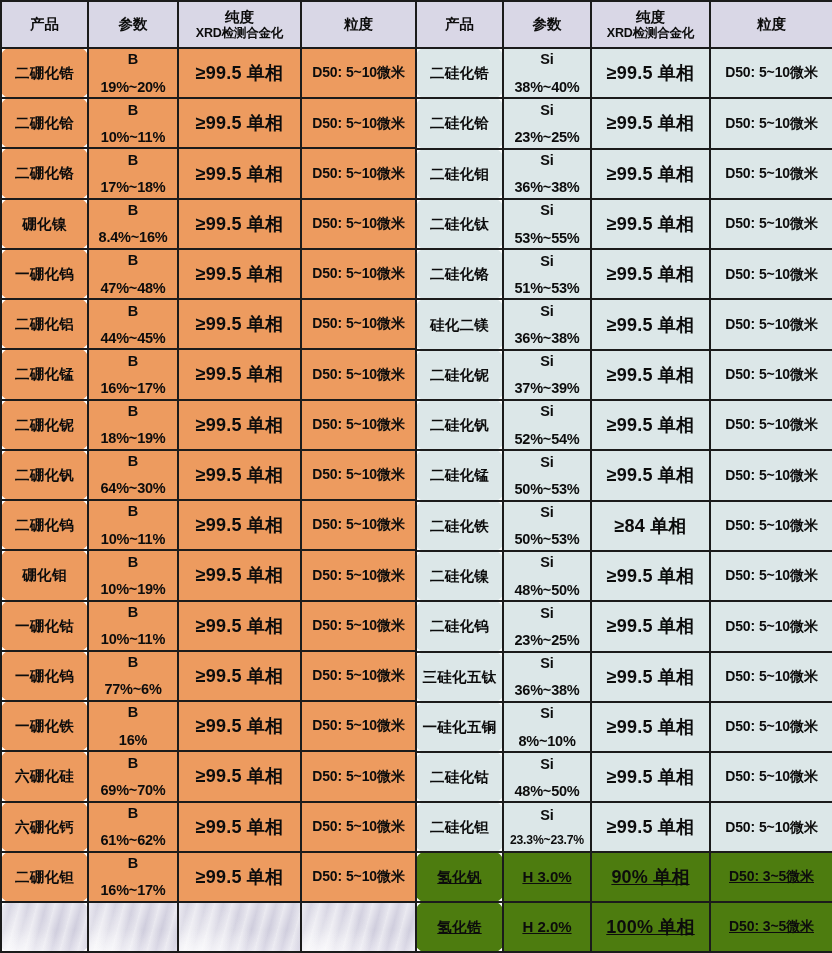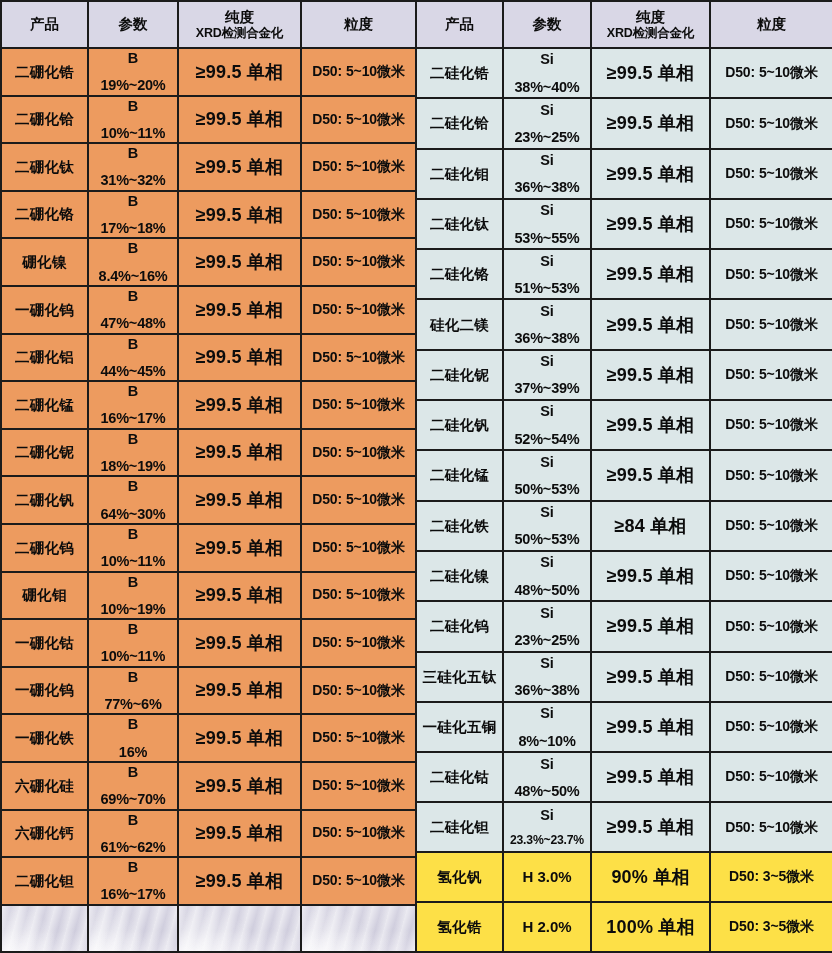--- a/index.html
+++ b/index.html
@@ -65,20 +65,21 @@
   .col-pur-r   { width: 119px; }
   .col-gran-r  { width: 123px; }
 
   
   tbody tr { height: 47px; }
 
   .c-prod {
     font-size: 14.5px;
     font-weight: bold;
     letter-spacing: 0.3px;
+    border-radius: 9px;
   }
   .c-param {
     font-size: 14px;
     font-weight: bold;
   }
   .c-param .el { display: block; font-size: 14.5px; }
   .c-param .rng { display: block; font-size: 14.5px; letter-spacing: -0.2px; margin-top: 11px; }
   .c-param .rng.small { font-size: 12.2px; }
   .c-param.single { font-size: 15px; }
   .c-pur {
@@ -88,21 +89,21 @@
   }
   .c-gran {
     font-size: 14px;
     font-weight: bold;
     letter-spacing: -0.1px;
   }
 
   
   .fill-orange { background: #ed9b5f; }
   .fill-blue   { background: #dce7e8; }
-  .fill-green  { background: #fde047; }
+  .fill-green  { background: #4d7c0f; text-decoration: underline; }
   .fill-empty  {
     background:
       repeating-linear-gradient(105deg, rgba(255,255,255,0.55) 0px, rgba(255,255,255,0.0) 9px, rgba(255,255,255,0.45) 17px),
       radial-gradient(120% 260% at 12% 115%, rgba(255,255,255,0.85) 0%, rgba(255,255,255,0.0) 46%),
       linear-gradient(180deg, #d6d4e2 0%, #cfcddd 55%, #dcdae7 100%);
   }
 </style>
 </head>
 <body>
 
@@ -146,29 +147,20 @@
           <tr>
             <td class="c-prod fill-orange">二硼化铪</td>
             <td class="c-param fill-orange">
               <span class="el">B</span>
               <span class="rng">10%~11%</span>
             </td>
             <td class="c-pur fill-orange">≥99.5 单相</td>
             <td class="c-gran fill-orange">D50: 5~10微米</td>
           </tr>
           <tr>
-            <td class="c-prod fill-orange">二硼化钛</td>
-            <td class="c-param fill-orange">
-              <span class="el">B</span>
-              <span class="rng">31%~32%</span>
-            </td>
-            <td class="c-pur fill-orange">≥99.5 单相</td>
-            <td class="c-gran fill-orange">D50: 5~10微米</td>
-          </tr>
-          <tr>
             <td class="c-prod fill-orange">二硼化铬</td>
             <td class="c-param fill-orange">
               <span class="el">B</span>
               <span class="rng">17%~18%</span>
             </td>
             <td class="c-pur fill-orange">≥99.5 单相</td>
             <td class="c-gran fill-orange">D50: 5~10微米</td>
           </tr>
           <tr>
             <td class="c-prod fill-orange">硼化镍</td>

